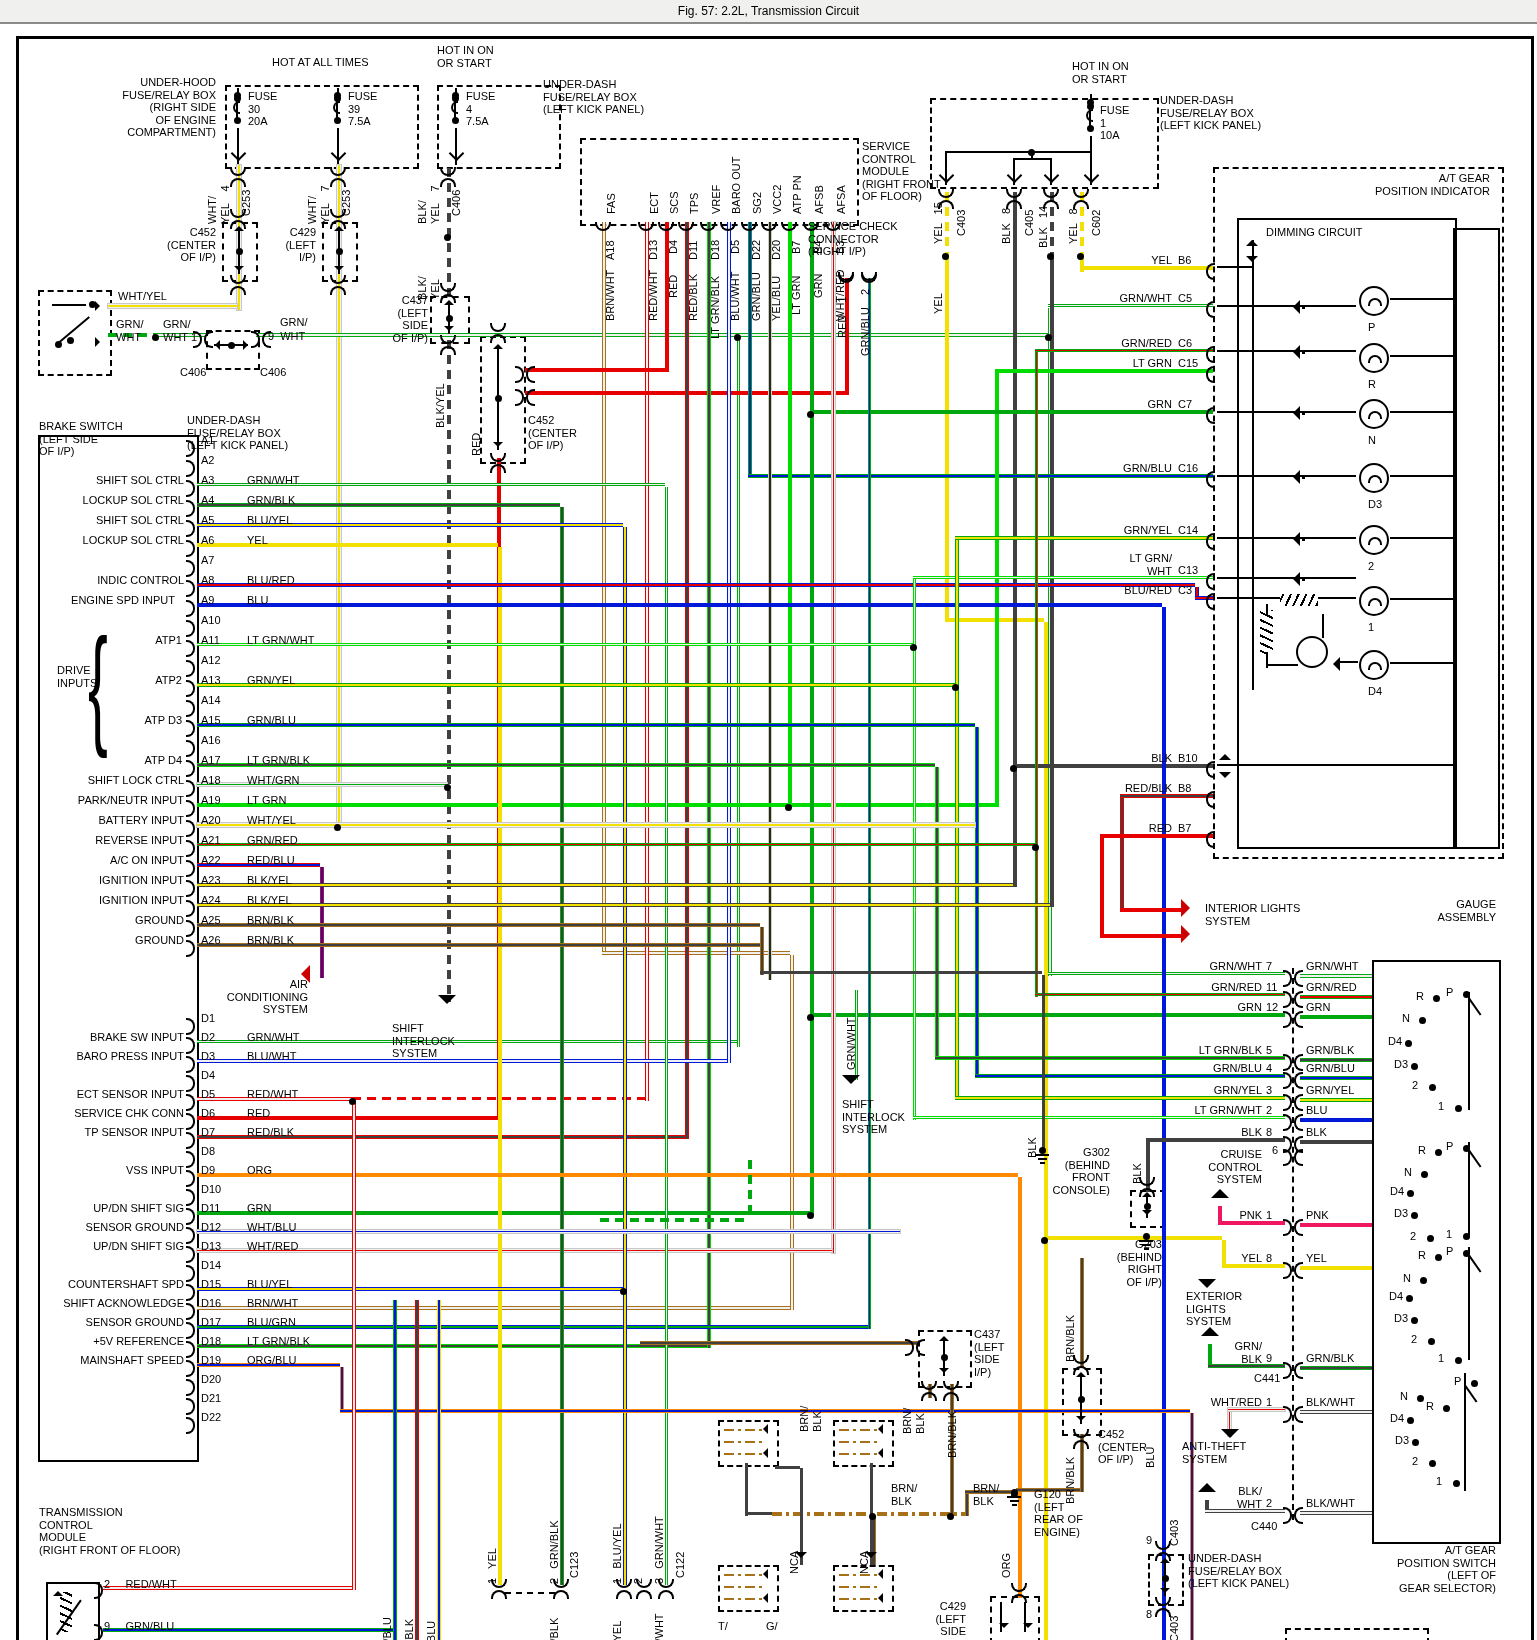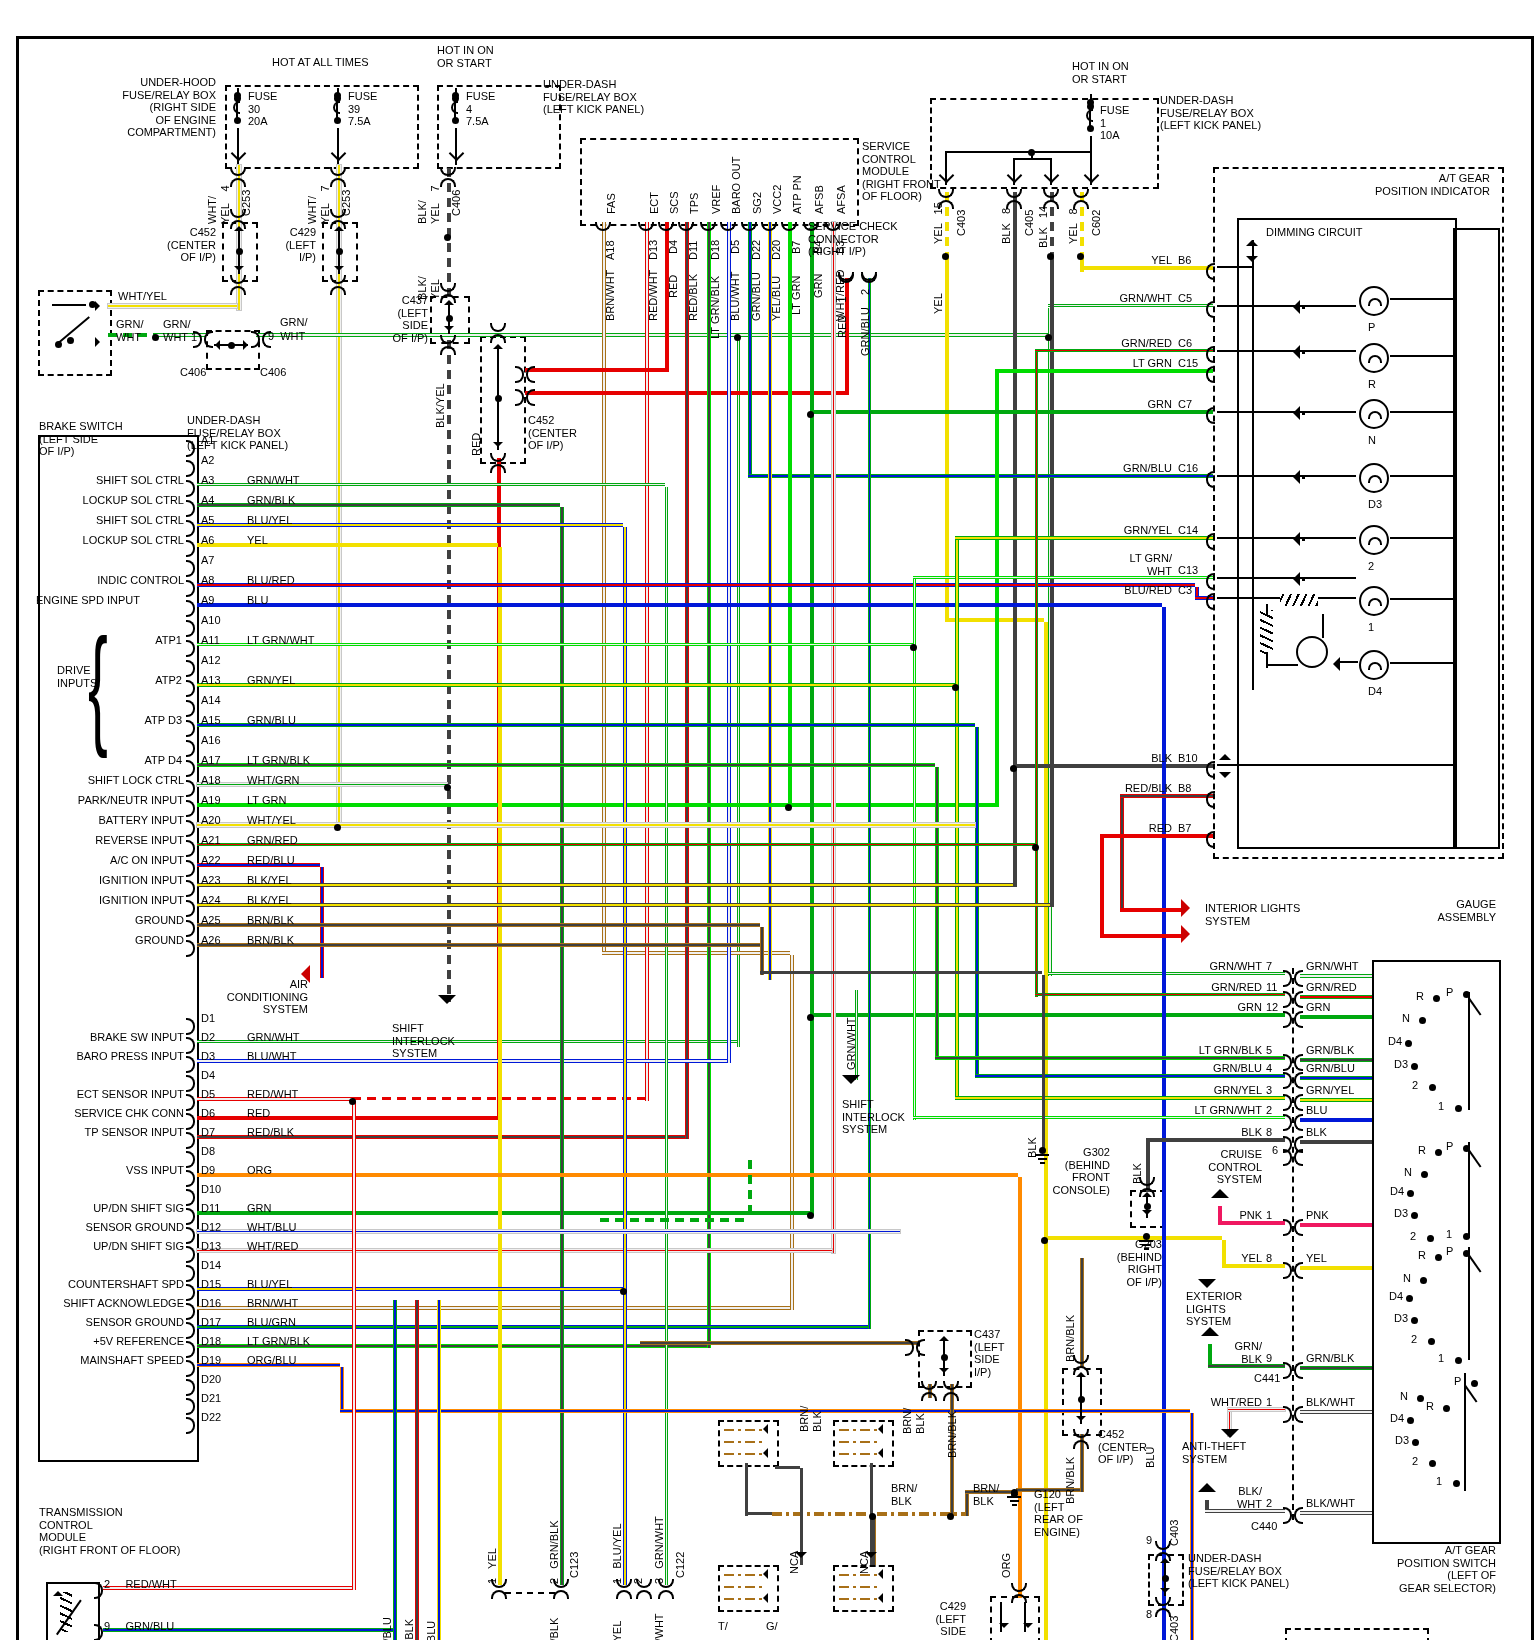--- a/index.html
+++ b/index.html
@@ -31,20 +31,21 @@
   .hdash{position:absolute;border-top:2px dashed #000;z-index:8;}
   .zz{position:absolute;z-index:21;background:repeating-linear-gradient(115deg,transparent 0 2px,#000 2px 4px,transparent 4px 7px);}
   .brace{font-size:132px;transform:scale(.45,1);transform-origin:0 0;line-height:120px;}
   .diag{position:absolute;height:2px;background:#000;transform-origin:0 0;z-index:21;}
   .whitey{box-shadow:0 0 0 1px #c8c8c8;}
 </style>
 </head>
 <body>
 
 <div id="stage">
+  <div id="titlebar">Fig. 57: 2.2L, Transmission Circuit</div>
   <div id="frame"></div>
   <div id="diagram">
       <div class="dbox" style="left: 225px; top: 85px; width: 190px; height: 80px;"></div>
       <div class="dbox" style="left: 437px; top: 85px; width: 120px; height: 80px;"></div>
       <div class="dbox" style="left: 930px; top: 98px; width: 225px; height: 87px;"></div>
       <div class="dbox" style="left: 580px; top: 138px; width: 275px; height: 84px;"></div>
       <div class="dbox" style="left: 38px; top: 290px; width: 70px; height: 82px;"></div>
       <div class="dbox" style="left: 206px; top: 330px; width: 50px; height: 36px;"></div>
       <div class="dbox" style="left: 222px; top: 222px; width: 32px; height: 56px;"></div>
       <div class="dbox" style="left: 322px; top: 222px; width: 32px; height: 56px;"></div>
@@ -595,21 +596,21 @@
       <div class="lab" style="left: 36px; top: 534px; width: 148px; text-align: right;">LOCKUP SOL CTRL</div>
       <div class="lab" style="left: 201px; top: 554px;">A7</div>
       <div class="arcr" style="left: 186px; top: 560px;"></div>
       <div class="lab" style="left: 201px; top: 574px;">A8</div>
       <div class="lab" style="left: 247px; top: 574px;">BLU/RED</div>
       <div class="arcr" style="left: 186px; top: 580px;"></div>
       <div class="lab" style="left: 36px; top: 574px; width: 148px; text-align: right;">INDIC CONTROL</div>
       <div class="lab" style="left: 201px; top: 594px;">A9</div>
       <div class="lab" style="left: 247px; top: 594px;">BLU</div>
       <div class="arcr" style="left: 186px; top: 600px;"></div>
-      <div class="lab" style="left: 36px; top: 594px; width: 148px; ">ENGINE SPD INPUT</div>
+      <div class="lab" style="left: 27px; top: 594px; width: 148px; text-align: right;">ENGINE SPD INPUT</div>
       <div class="lab" style="left: 201px; top: 614px;">A10</div>
       <div class="arcr" style="left: 186px; top: 620px;"></div>
       <div class="lab" style="left: 201px; top: 634px;">A11</div>
       <div class="lab" style="left: 247px; top: 634px;">LT GRN/WHT</div>
       <div class="arcr" style="left: 186px; top: 640px;"></div>
       <div class="lab" style="left: 120px; top: 634px; width: 62px; text-align: right;">ATP1</div>
       <div class="lab" style="left: 201px; top: 654px;">A12</div>
       <div class="arcr" style="left: 186px; top: 660px;"></div>
       <div class="lab" style="left: 201px; top: 674px;">A13</div>
       <div class="lab" style="left: 247px; top: 674px;">GRN/YEL</div>

